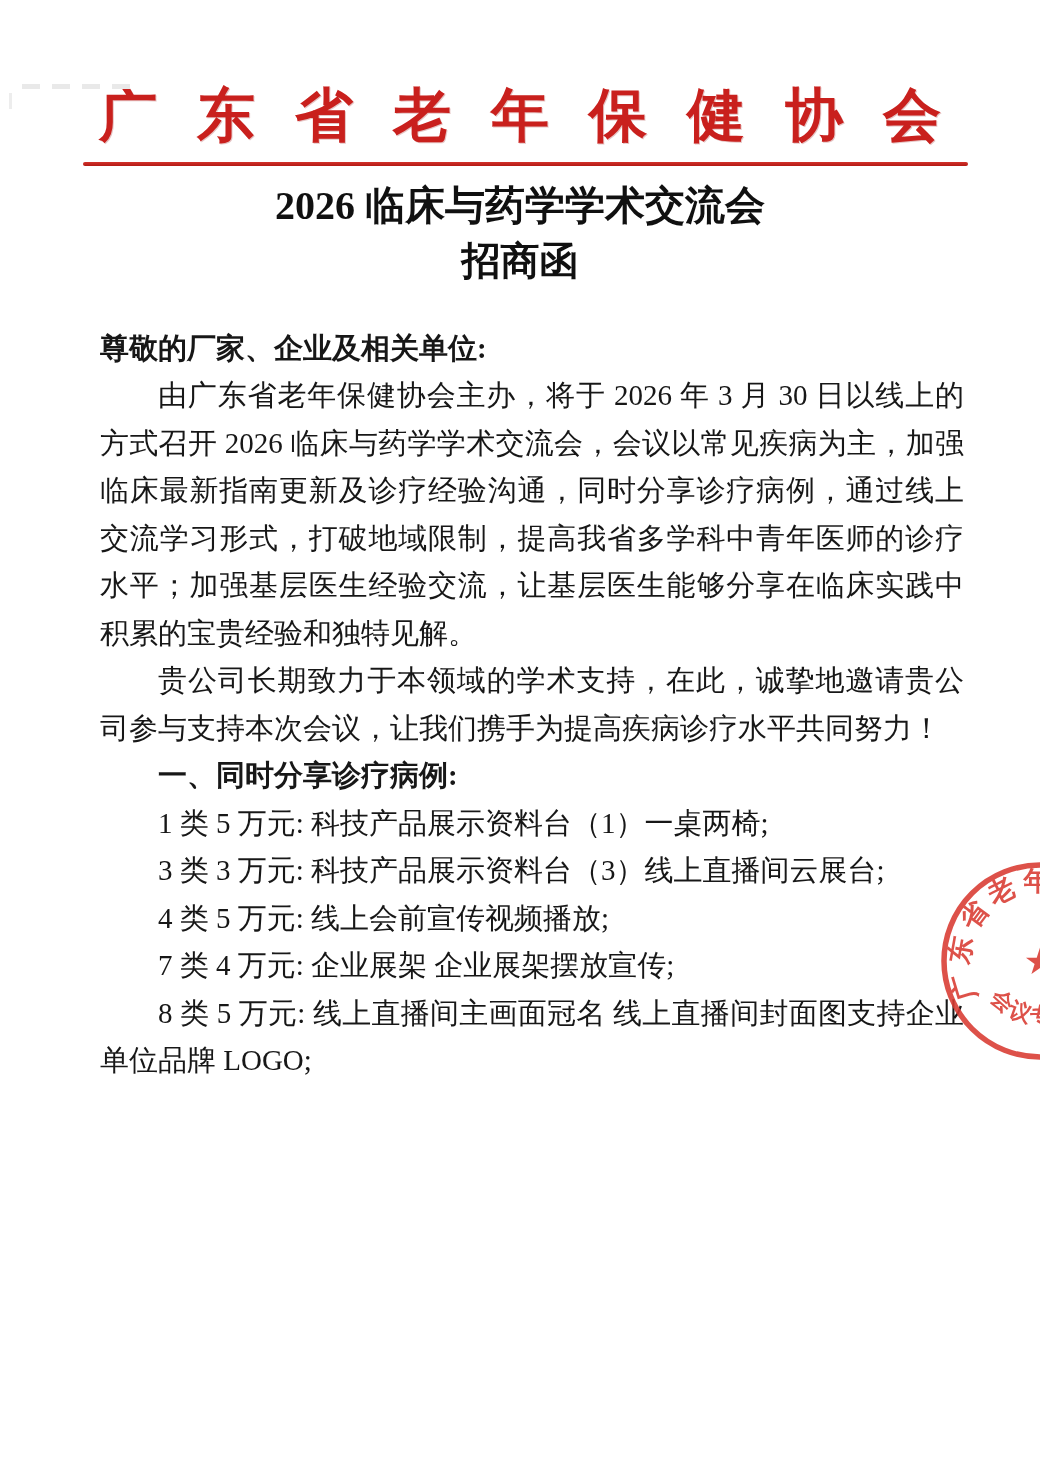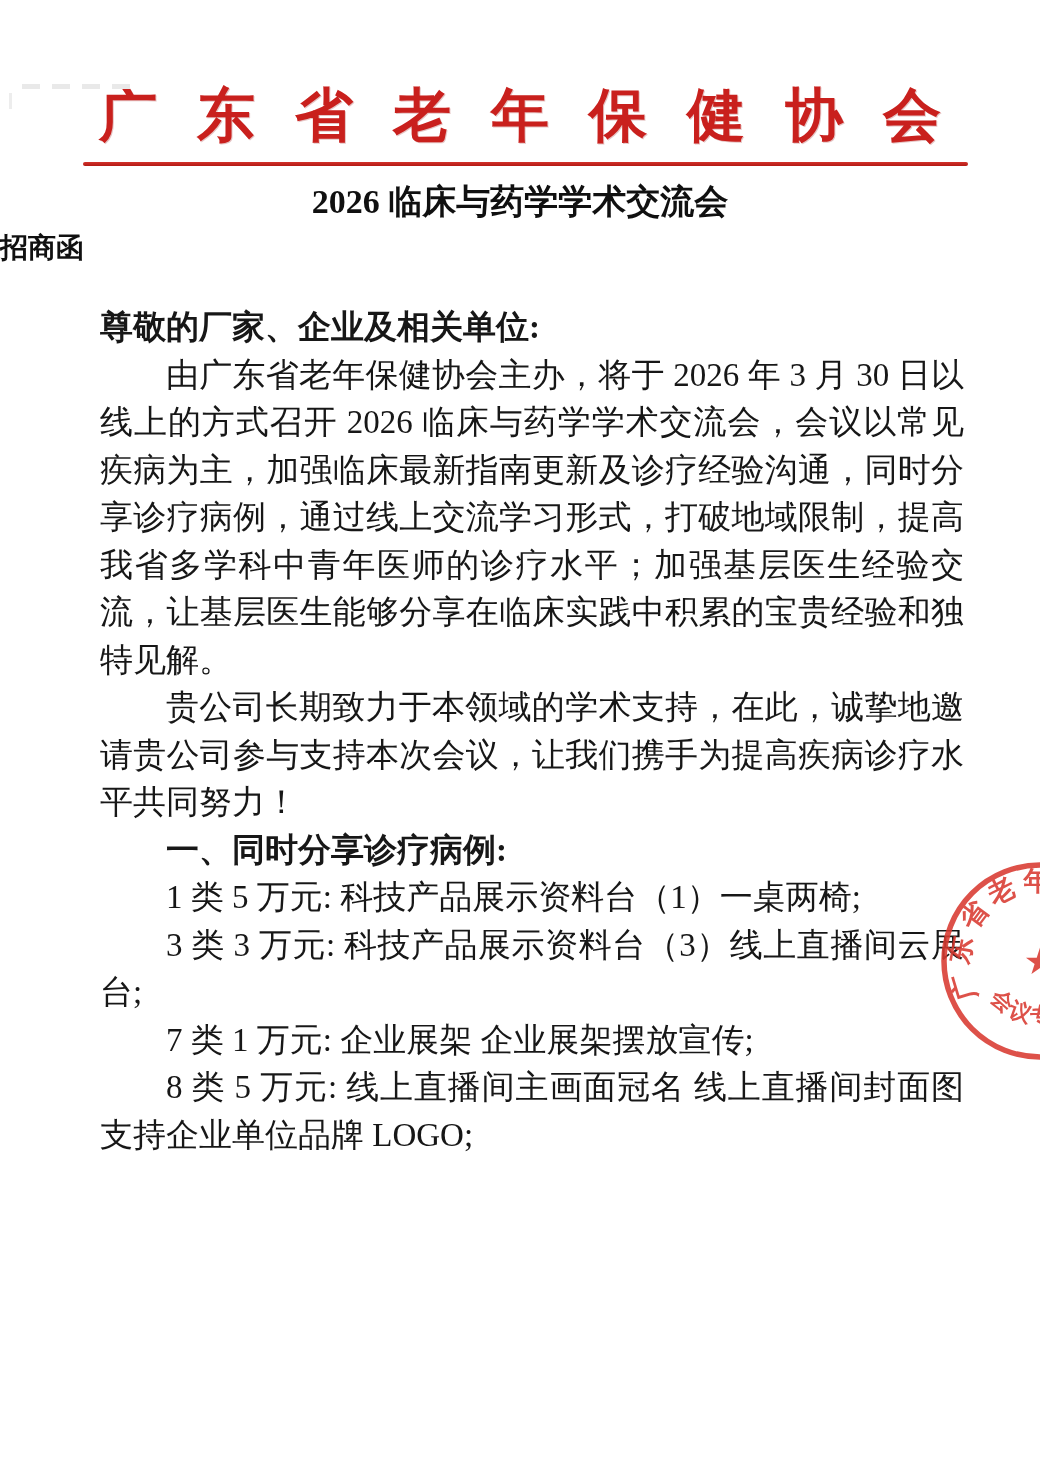--- a/index.html
+++ b/index.html
@@ -34,37 +34,38 @@
   .header-rule{
     margin:14px 0 0 83px;
     width:885px;height:4px;
     background:linear-gradient(180deg,#d2322b,#b31a14);
     border-radius:2px;
   }
 
   .doc-title{
     margin-top:16px;
     text-align:center;
-    font-size:34px;
+    font-size:40px;
     font-weight:bold;
     color:#101010;
     line-height:1.2;
   }
   .doc-subtitle{
     margin-top:8px;
-    font-size:28px;
+    text-align:center;
+    font-size:39px;
     font-weight:bold;
     color:#101010;
     line-height:1.2;
   }
 
   
   .body-text{
     margin:40px 76px 0 100px;   
-    font-size:33px;
+    font-size:29px;
     line-height:47.5px;
     text-align:justify;
   }
   .body-text p{margin:0;padding:0;}
   .salutation{font-weight:bold;}
   .para{text-indent:2em;}
   .section-heading{font-weight:bold;text-indent:2em;}
   .item{text-indent:2em;}
   
 
@@ -99,21 +100,22 @@
     <p class="salutation">尊敬的厂家、企业及相关单位:</p>
 
     <p class="para">由广东省老年保健协会主办，将于 2026 年 3 月 30 日以线上的方式召开 2026 临床与药学学术交流会，会议以常见疾病为主，加强临床最新指南更新及诊疗经验沟通，同时分享诊疗病例，通过线上交流学习形式，打破地域限制，提高我省多学科中青年医师的诊疗水平；加强基层医生经验交流，让基层医生能够分享在临床实践中积累的宝贵经验和独特见解。</p>
 
     <p class="para">贵公司长期致力于本领域的学术支持，在此，诚挚地邀请贵公司参与支持本次会议，让我们携手为提高疾病诊疗水平共同努力！</p>
 
     <p class="section-heading">一、同时分享诊疗病例:</p>
 
     <p class="item">1 类 5 万元: 科技产品展示资料台（1）一桌两椅;</p>
     <p class="item">3 类 3 万元: 科技产品展示资料台（3）线上直播间云展台;</p>
-    <p class="item">7 类 1 万元: 企业展架 企业展架摆放宣传;</p>
+    <p class="item">4 类 5 万元: 线上会前宣传视频播放;</p>
+    <p class="item">7 类 4 万元: 企业展架 企业展架摆放宣传;</p>
     <p class="item">8 类 5 万元: 线上直播间主画面冠名 线上直播间封面图支持企业单位品牌 LOGO;</p>
   </div>
 
   <div class="stamp-clip">
     <svg width="212" height="214" viewBox="0 0 212 214">
       <g opacity="0.88">
         <circle cx="106" cy="107" r="96" fill="none" stroke="#d93a31" stroke-width="5.5"></circle>
         <defs>
           <path id="sealTopArc" d="M 44.5 142.5 A 71 71 0 1 1 167.5 142.5" fill="none"></path>
           <path id="sealBottomArc" d="M 55.2 142.6 A 62 62 0 0 0 156.8 142.6" fill="none"></path>

